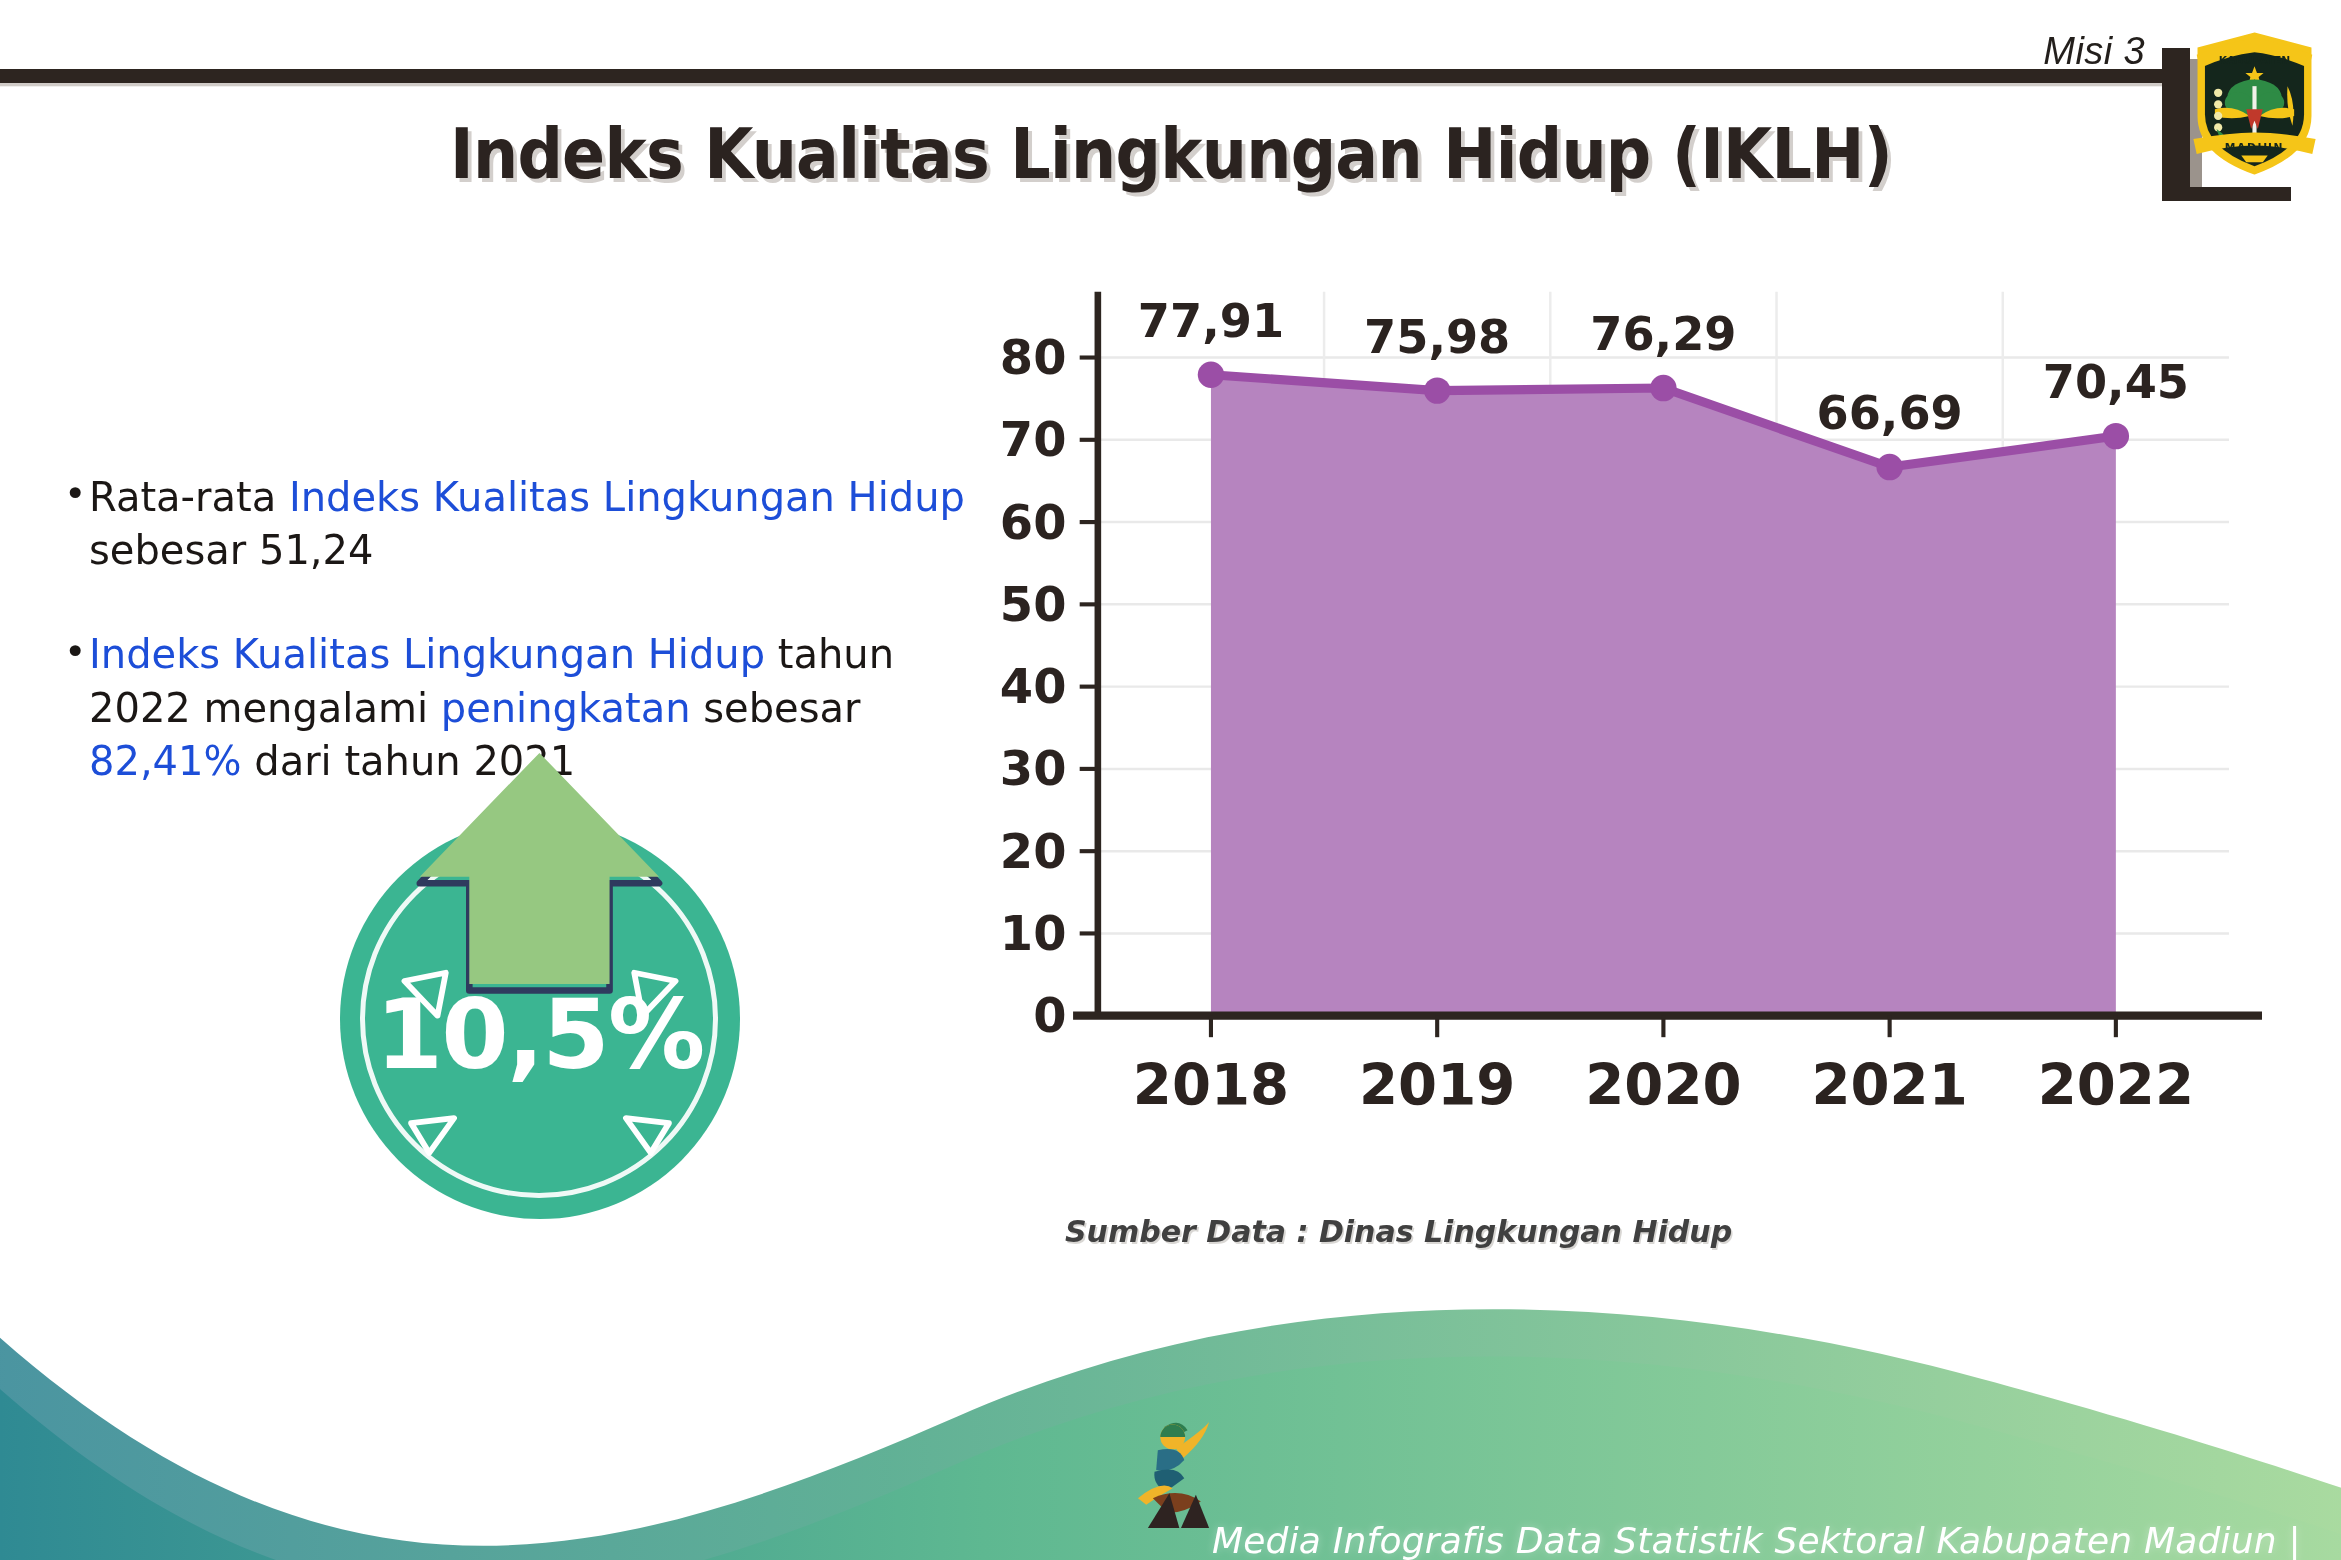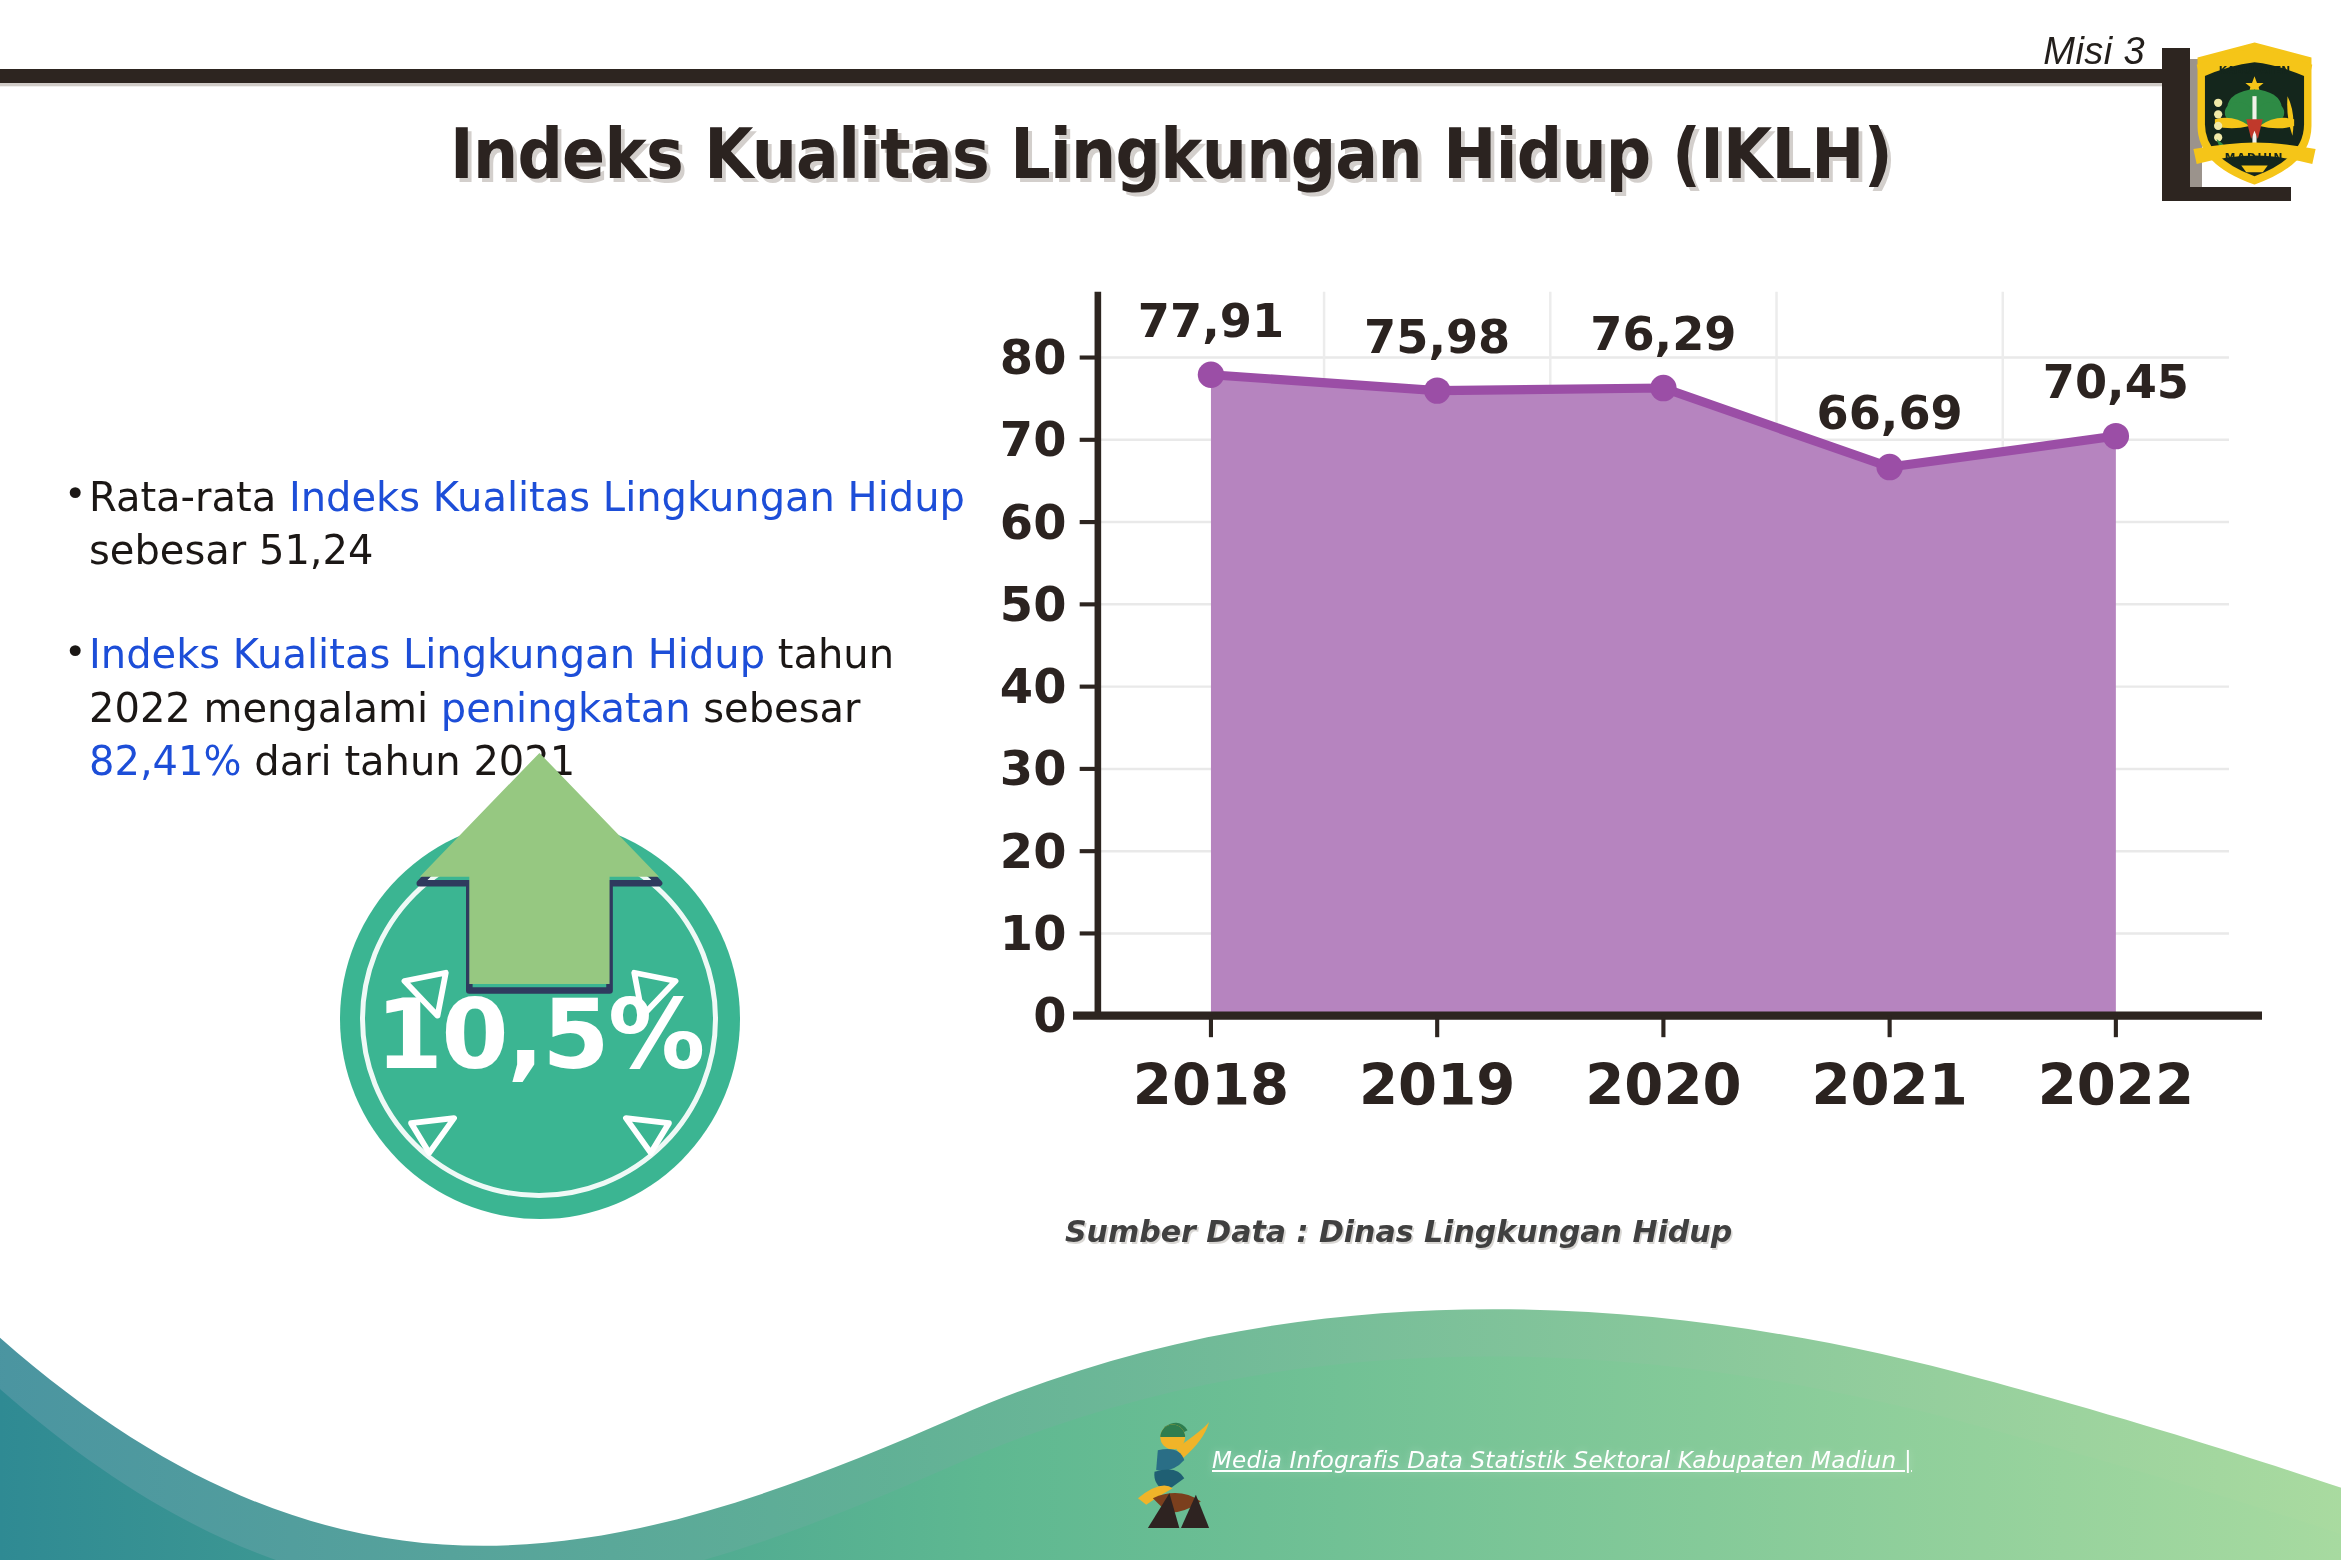--- a/index.html
+++ b/index.html
@@ -29,21 +29,21 @@
     position: absolute; left: 2190px; top: 59px; width: 11.6px; height: 140px;
     background: #9b938c;
   }
   .misi {
     position: absolute; right: 197px; top: 30px;
     font-family: "Liberation Sans", sans-serif;
     font-style: italic; font-size: 38px; color: #231f1c; letter-spacing: 0.4px;
   }
 
   
-  .emblem { position: absolute; left: 2190px; top: 40px; width: 129px; height: 147px; }
+  .emblem { position: absolute; left: 2190px; top: 30px; width: 129px; height: 147px; }
 
   
   .title {
     position: absolute; left: 0; top: 114px; width: 2342px;
     text-align: center;
     font-family: "DejaVu Sans", sans-serif;
     font-weight: bold;
     font-size: 69px;
     letter-spacing: -0.8px;
     color: #2b2320;
@@ -90,26 +90,25 @@
     position: absolute; left: 1065px; top: 1214px;
     font-family: "DejaVu Sans", sans-serif;
     font-weight: bold; font-style: italic; font-size: 30px;
     color: #404040;
     text-shadow: 1.7px 1.7px 0 rgba(180,175,170,.5);
   }
 
   
   .footer { position: absolute; left: 0; top: 1288px; width: 2342px; height: 273px; }
   .footer-text {
-    position: absolute; left: 1212px; top: 1447px;
-    font-family: "DejaVu Sans", sans-serif;
-    font-style: italic; font-size: 23px; color: #ffffff;
+    position: absolute; left: 1212px; top: 1520px;
+    font-family: "DejaVu Sans", sans-serif;
+    font-style: italic; font-size: 36px; color: #ffffff;
     letter-spacing: 0.2px;
     text-shadow: 0 0 8.3px rgba(255,255,255,.35);
-    text-decoration: underline;
   }
   .footer-logo { position: absolute; left: 1133px; top: 1412px; width: 91px; height: 116px; }
 </style>
 </head>
 <body>
 
 <div id="stage">
 
   <div class="hdr-rule"></div>
   <div class="hdr-bracket"></div>

